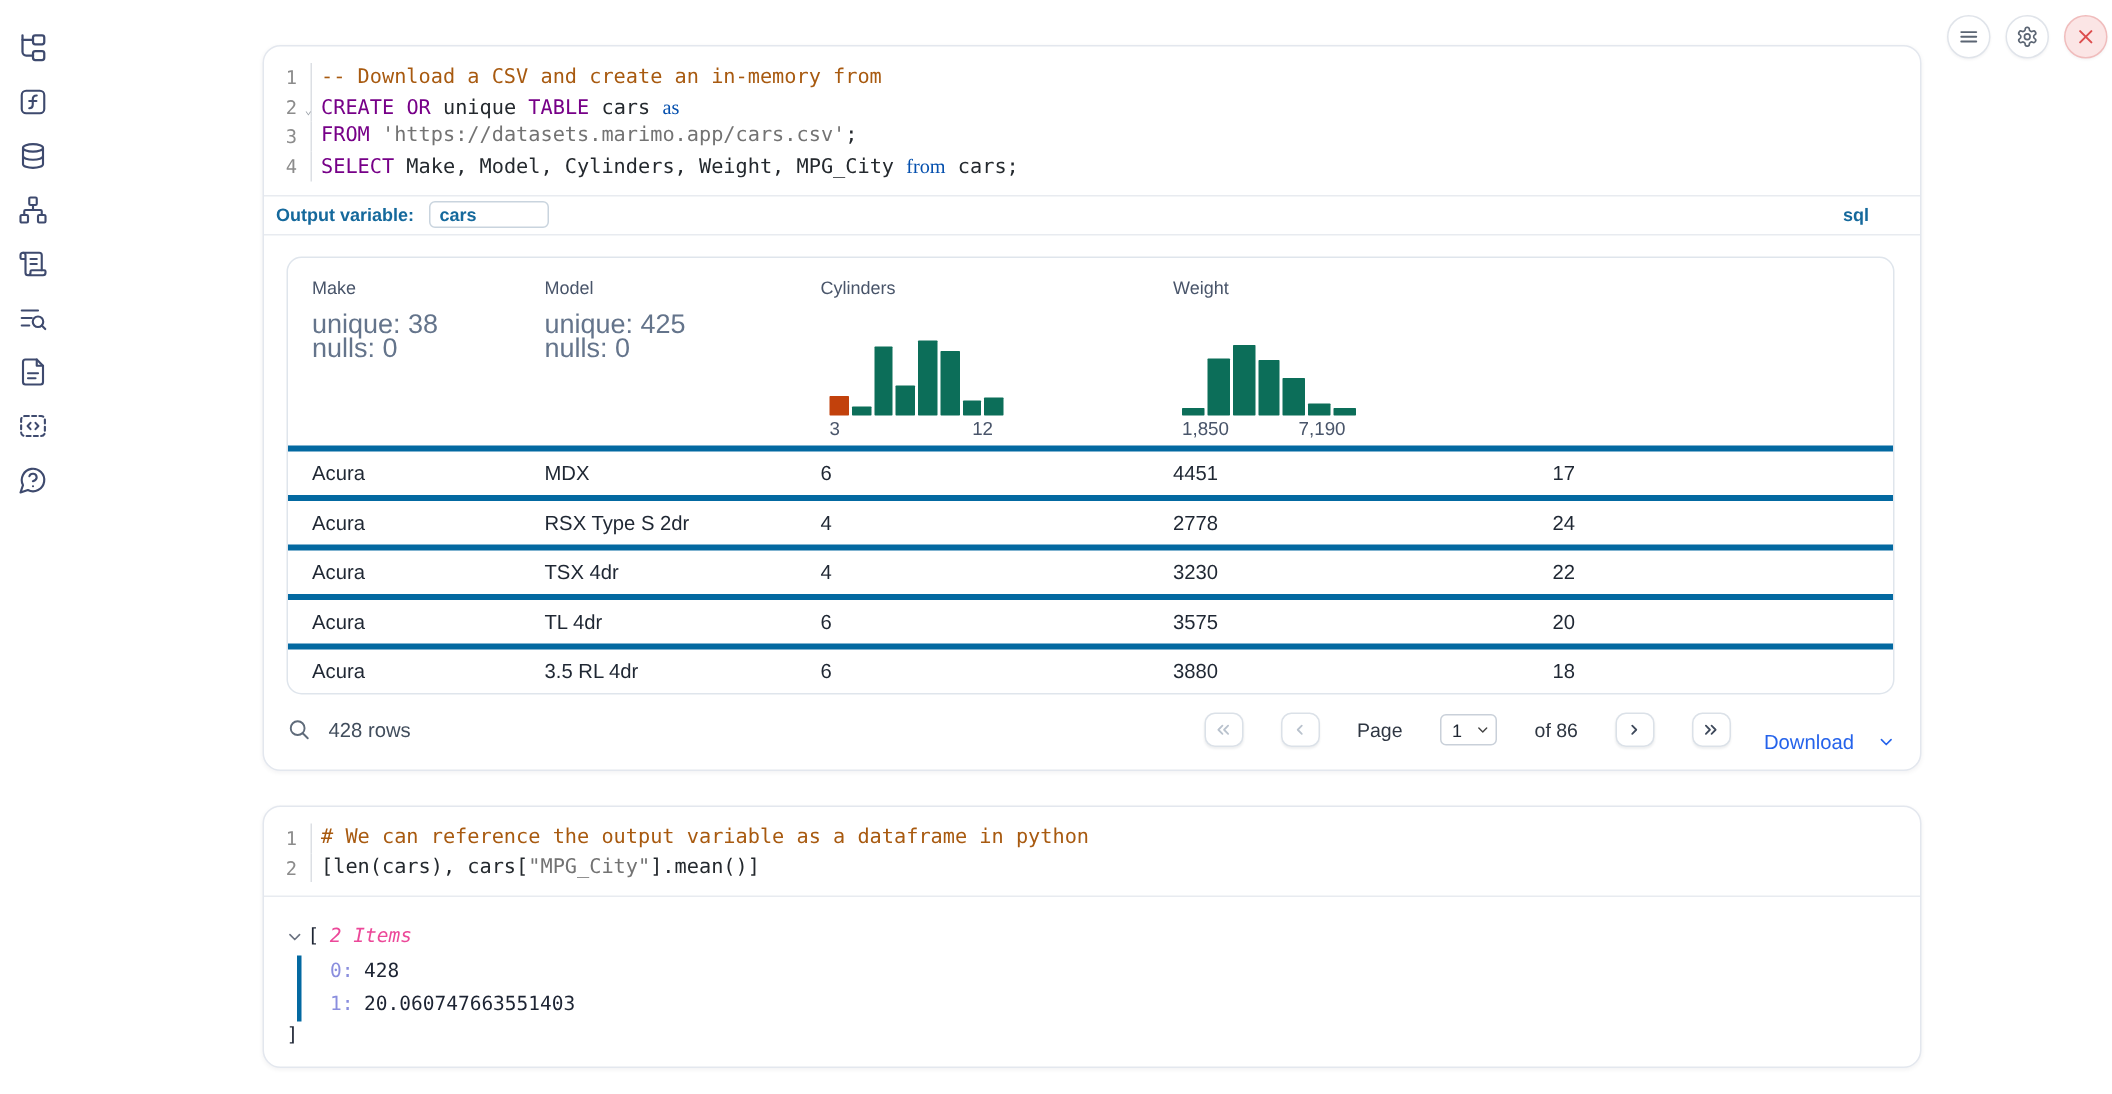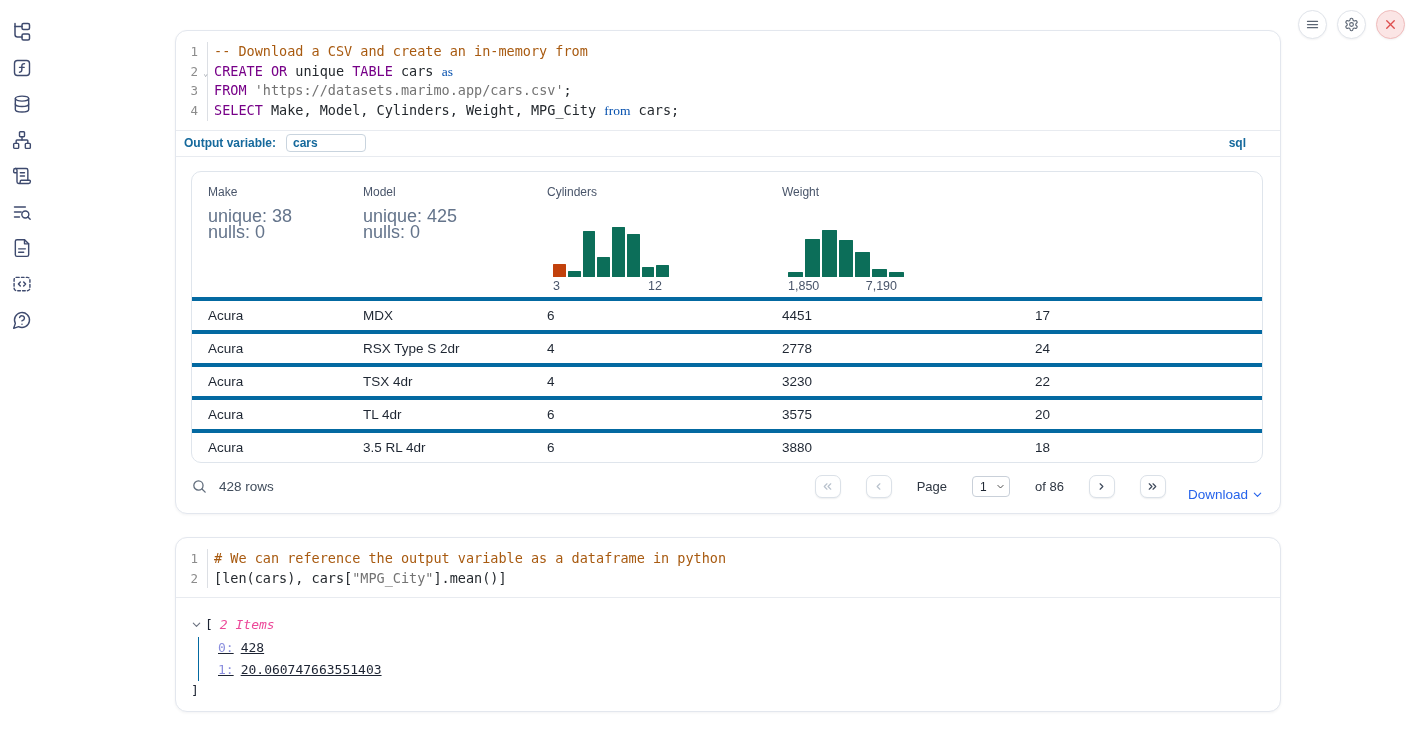--- a/index.html
+++ b/index.html
@@ -86,34 +86,34 @@
             display:flex; align-items:center; justify-content:center; cursor:pointer;
             color:#3f4a5c; }
   .pg-btn svg { width:13px; height:13px; }
   .pg-btn.disabled { color:#b9c2cd; }
   .pg-label { font-size:13px; color:#2e3642; }
   .page-select { width:38px; height:21px; border:1px solid #c9d0d9; border-radius:4px;
                  display:flex; align-items:center; justify-content:space-between;
                  padding:0 4px 0 7px; font-size:12px; color:#1f2733; cursor:pointer;
                  background:#fff; }
   .page-select svg { width:9px; height:9px; color:#444; }
-  .download { margin-left:22px; display:flex; align-items:center; gap:4px;
+  .download { margin-left:22px; display:flex; align-items:center; gap:16px;
               background:none; border:none; cursor:pointer;
               font-size:13.5px; color:#2563eb;margin-top:15px; }
   .download svg { width:11px; height:11px; }
 
   
   .tree-output { padding:16px 0 0 15px; font-family:"DejaVu Sans Mono", monospace;
                  font-size:13px; color:#1d2433; }
   .tree-head { display:flex; align-items:center; height:21px; }
   .tree-head svg { width:11px; height:11px; color:#6b7280; margin-right:3px; }
   .tree-bracket { color:#1d2433; }
   .tree-summary { margin-left:7px; color:#ec4899; font-style:italic; }
-  .tree-items { margin-left:7px; border-left:1px solid #0369a1; padding-left:19px;
-                margin-top:2px;text-decoration:underline; }
+  .tree-items { margin-left:7px; border-left:3px solid #0369a1; padding-left:19px;
+                margin-top:2px; }
   .tree-item { height:22px; line-height:22px; }
   .tree-key { color:#8a8ede; }
   .tree-value { color:#1d2433; margin-left:7px; }
   .tree-close { height:20px; line-height:20px; }
 </style>
 </head>
 <body>
 
 <nav class="sidebar">
   <button class="side-btn">

